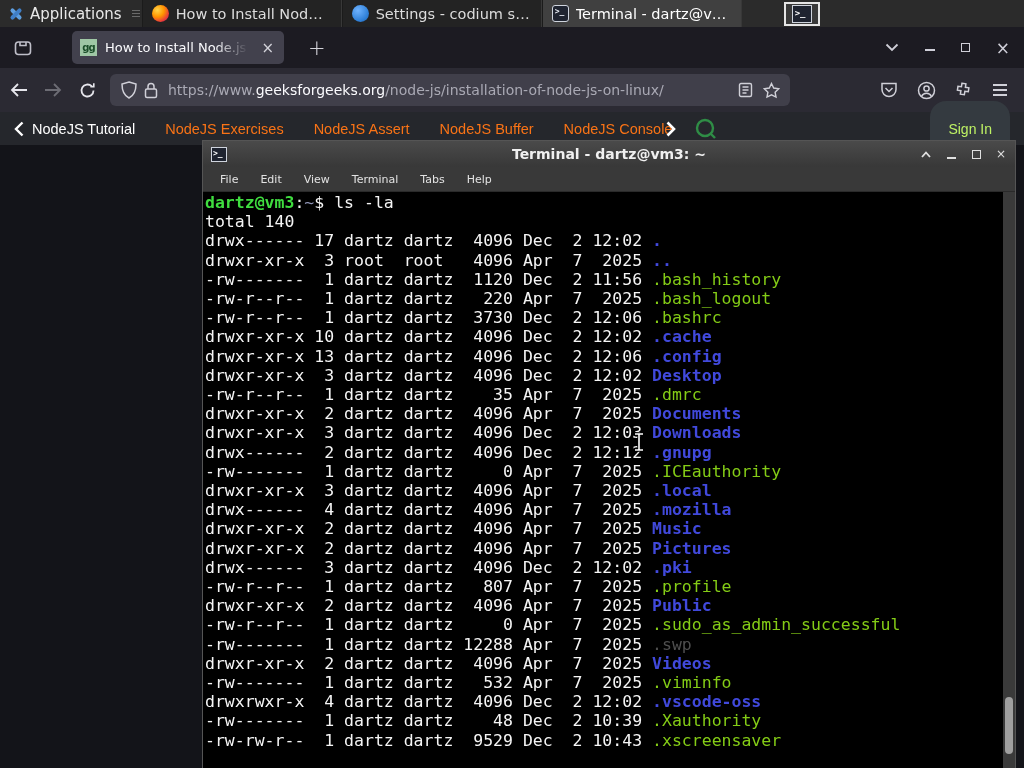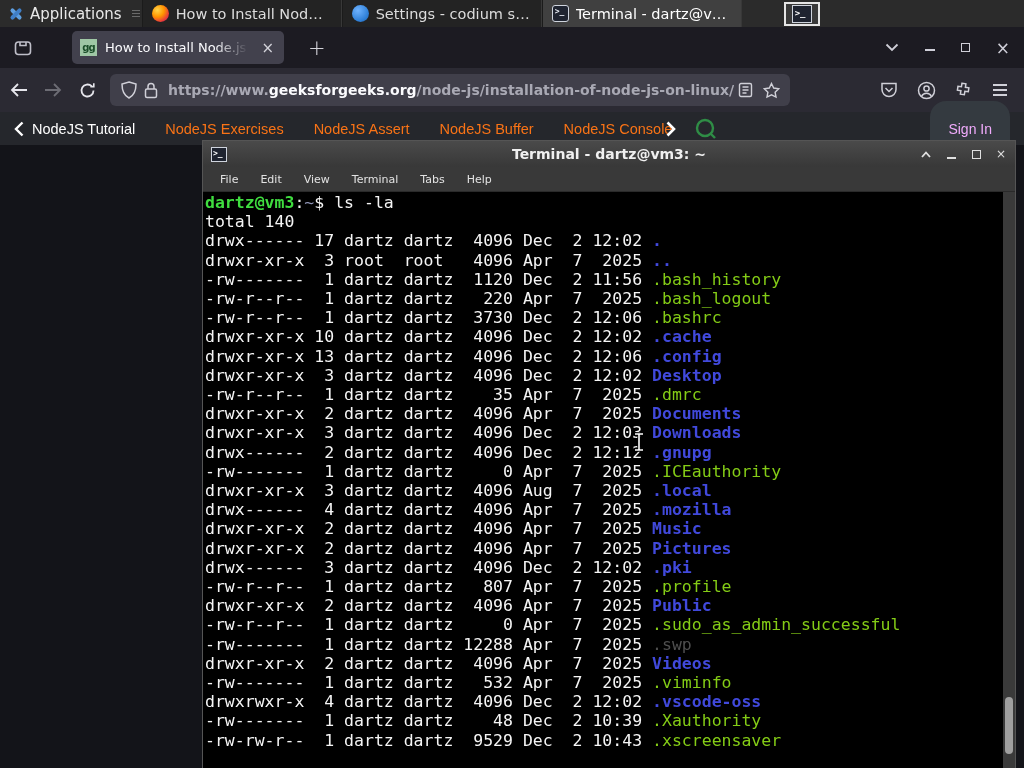--- a/index.html
+++ b/index.html
@@ -54,40 +54,40 @@
   .ff-tab-controls { margin-left:auto; display:flex; align-items:center; gap:26px; padding-right:14px; color:#cfcfd8; }
   .winbox { display:inline-block; width:9px; height:9px; border:1.5px solid #cfcfd8; }
   .winmin { display:inline-block; width:10px; height:2px; background:#cfcfd8; margin-bottom:-4px; }
   .winx { font-size:17px; line-height:10px; }
 
   .ff-toolbar { position:absolute; left:0; top:68px; width:1024px; height:44px; background:#2b2a33;
     display:flex; align-items:center; }
   .nav-ico { width:30px; height:30px; display:flex; align-items:center; justify-content:center; margin-left:4px; }
   .nav-ico.disabled { opacity:.35; }
   .urlbar { margin-left:8px; width:680px; height:32px; background:#403f4a; border-radius:6px;
-    display:flex; align-items:center; padding:0 8px; color:#fbfbfe; font-size:14px;font-weight:bold; }
+    display:flex; align-items:center; padding:0 8px; color:#fbfbfe; font-size:14px; }
   .urlbar .ico { width:22px; height:22px; display:flex; align-items:center; justify-content:center; flex:0 0 auto; }
   .url-text { margin-left:6px; white-space:nowrap; overflow:hidden; flex:1; }
   .url-dim { color:#a9a9b4; }
   .url-host { color:#fbfbfe; }
   .urlbar-end { display:flex; align-items:center; gap:4px; }
   .ff-toolbar-right { margin-left:auto; display:flex; align-items:center; gap:13px; padding-right:12px; }
   .tb-ico { width:24px; height:24px; display:flex; align-items:center; justify-content:center; }
 
   
   .site-nav { position:absolute; left:0; top:112px; width:1024px; height:33px; background:#25272c;
     display:flex; align-items:center; color:#e8eaed; font-family:"Liberation Sans", sans-serif; }
   .site-nav .chev { margin:0 8px 0 14px; flex:0 0 auto; }
   .nav-links { display:flex; align-items:center; gap:30px; white-space:nowrap; overflow:hidden; width:656px; }
   .nav-link { font-size:14.5px; color:#f97316; }
   .nav-link:first-child { color:#ffffff; }
   .chev-right { flex:0 0 auto; margin-left:-22px; }
   .gfg-search { margin-left:18px; flex:0 0 auto; width:24px; height:24px; }
   .signin-btn { margin-left:auto; margin-right:14px; background:#343a40; border-radius:16px;
-    padding:20px 18px; font-size:14px; color:#f0abfc; }
+    padding:20px 18px; font-size:14px; color:#bef264; }
 
   .page-bg { position:absolute; left:0; top:145px; width:1024px; height:623px; background:#131419; }
 
   
   .term-win { position:absolute; left:202px; top:140px; width:814px; height:628px;
     border:1px solid #555; border-bottom:none; background:#000; }
   .term-titlebar { height:26px; background:linear-gradient(#4a4a4a,#383838);
     display:flex; align-items:center; padding:0 8px; position:relative; }
   .term-title-icon { width:16px; height:15px; background:#1f2430; border:1px solid #cfd4dd; position:relative; flex:0 0 auto; }
   .term-title-icon::before { content:">_"; position:absolute; left:1px; top:1px; font:bold 8px "DejaVu Sans Mono", monospace; color:#fff; }
@@ -340,21 +340,21 @@
   <div class="term-line"><span class="meta">-rw-r--r--  1 dartz dartz    35 Apr  7  2025 </span><span class="fname file">.dmrc</span></div>
 
   <div class="term-line"><span class="meta">drwxr-xr-x  2 dartz dartz  4096 Apr  7  2025 </span><span class="fname dir">Documents</span></div>
 
   <div class="term-line"><span class="meta">drwxr-xr-x  3 dartz dartz  4096 Dec  2 12:03 </span><span class="fname dir">Downloads</span></div>
 
   <div class="term-line"><span class="meta">drwx------  2 dartz dartz  4096 Dec  2 12:12 </span><span class="fname dir">.gnupg</span></div>
 
   <div class="term-line"><span class="meta">-rw-------  1 dartz dartz     0 Apr  7  2025 </span><span class="fname file">.ICEauthority</span></div>
 
-  <div class="term-line"><span class="meta">drwxr-xr-x  3 dartz dartz  4096 Aug  7  2025 </span><span class="fname dir">.local</span></div>
+  <div class="term-line"><span class="meta">drwxr-xr-x  3 dartz dartz  4096 Apr  7  2025 </span><span class="fname dir">.local</span></div>
 
   <div class="term-line"><span class="meta">drwx------  4 dartz dartz  4096 Apr  7  2025 </span><span class="fname dir">.mozilla</span></div>
 
   <div class="term-line"><span class="meta">drwxr-xr-x  2 dartz dartz  4096 Apr  7  2025 </span><span class="fname dir">Music</span></div>
 
   <div class="term-line"><span class="meta">drwxr-xr-x  2 dartz dartz  4096 Apr  7  2025 </span><span class="fname dir">Pictures</span></div>
 
   <div class="term-line"><span class="meta">drwx------  3 dartz dartz  4096 Dec  2 12:02 </span><span class="fname dir">.pki</span></div>
 
   <div class="term-line"><span class="meta">-rw-r--r--  1 dartz dartz   807 Apr  7  2025 </span><span class="fname file">.profile</span></div>

